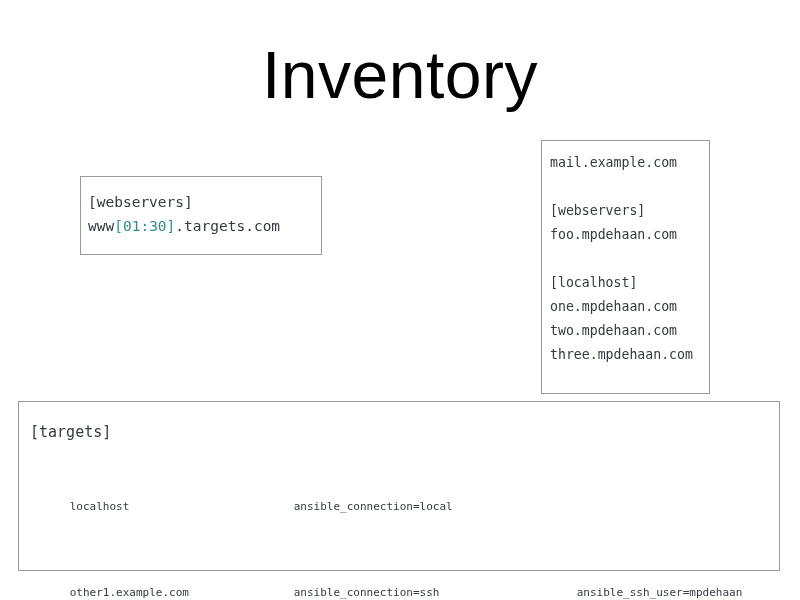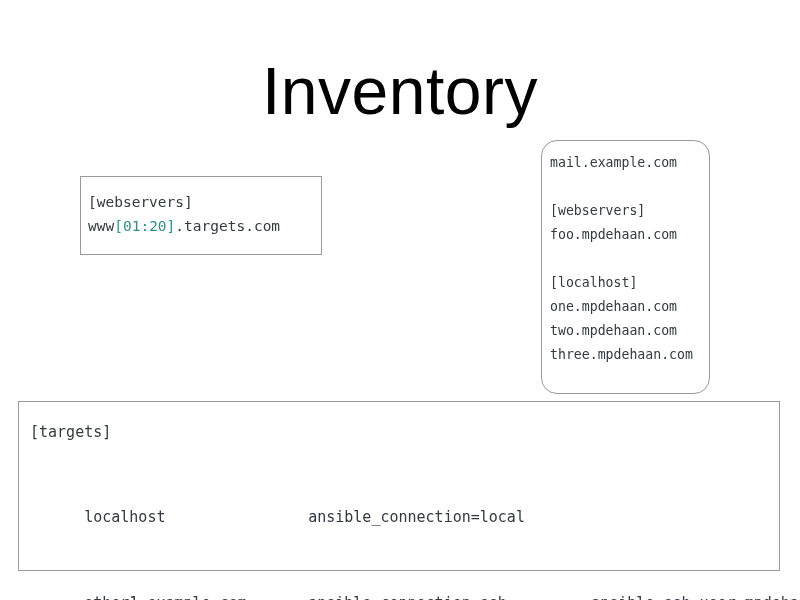--- a/index.html
+++ b/index.html
@@ -21,21 +21,21 @@
     inset: 0;
     width: 800px;
     height: 600px;
     background: #ffffff;
   }
 
   
   .slide-title {
     position: absolute;
     left: 0;
-    top: 56px;
+    top: 40px;
     width: 800px;
     text-align: center;
     font-family: "Liberation Sans", sans-serif;
     font-size: 66px;
     line-height: 1.08;
     font-weight: 300;
     color: #000000;
     letter-spacing: 0.5px;
     white-space: nowrap;
   }
@@ -71,21 +71,20 @@
   .tok-range-bracket { color: #1f9a9a; }
   .tok-range-num     { color: #2f8f86; margin-top: 10px; }
 
   
   #box-groups {
     left: 541px;
     top: 140px;
     width: 169px;
     height: 254px;
     padding: 10px 0 16px 8px;
-    border-radius: 16px;
   }
   #box-groups .code-line {
     font-size: 13.2px;
     line-height: 24px;
   }
   #box-groups .code-line.blank {
     line-height: 24px;
   }
 
   
@@ -94,48 +93,48 @@
     top: 401px;
     width: 762px;
     height: 170px;
     padding: 16px 0 0 11px;
   }
   #box-targets .code-line {
     font-size: 15px;
     line-height: 28.5px;
   }
   #box-targets .targets-header {
-    margin-bottom: 28px;
+    margin-bottom: 18px;
   }
   .targets-row {
     display: block;
     white-space: pre;
     font-family: "DejaVu Sans Mono", "Liberation Mono", monospace;
-    font-size: 15px;
+    font-size: 11px;
     line-height: 28.5px;
     color: #343a40;
   }
   .targets-row > span {
     display: inline-block;
     vertical-align: top;
   }
   .col-host { width: 224px; }
   .col-conn { width: 283px; }
   .col-user { width: 240px; }
 </style>
 </head>
 <body>
 
 <div id="slide">
 
   <div class="slide-title">Inventory</div>
 
   <div class="code-box" id="box-webservers">
     <div class="code-line">[webservers]</div>
-    <div class="code-line"><span>www</span><span class="tok-range-bracket">[</span><span class="tok-range-num">01</span><span class="tok-range-bracket">:</span><span class="tok-range-num">20</span><span class="tok-range-bracket">]</span><span>.targets.com</span></div>
+    <div class="code-line"><span>www</span><span class="tok-range-bracket">[</span><span class="tok-range-num">01</span><span class="tok-range-bracket">:</span><span class="tok-range-num">30</span><span class="tok-range-bracket">]</span><span>.targets.com</span></div>
   </div>
 
   <div class="code-box" id="box-groups">
     <div class="code-line">mail.example.com</div>
     <div class="code-line blank">&nbsp;</div>
     <div class="code-line">[webservers]</div>
     <div class="code-line">foo.mpdehaan.com</div>
     <div class="code-line blank">&nbsp;</div>
     <div class="code-line">[localhost]</div>
     <div class="code-line">one.mpdehaan.com</div>

